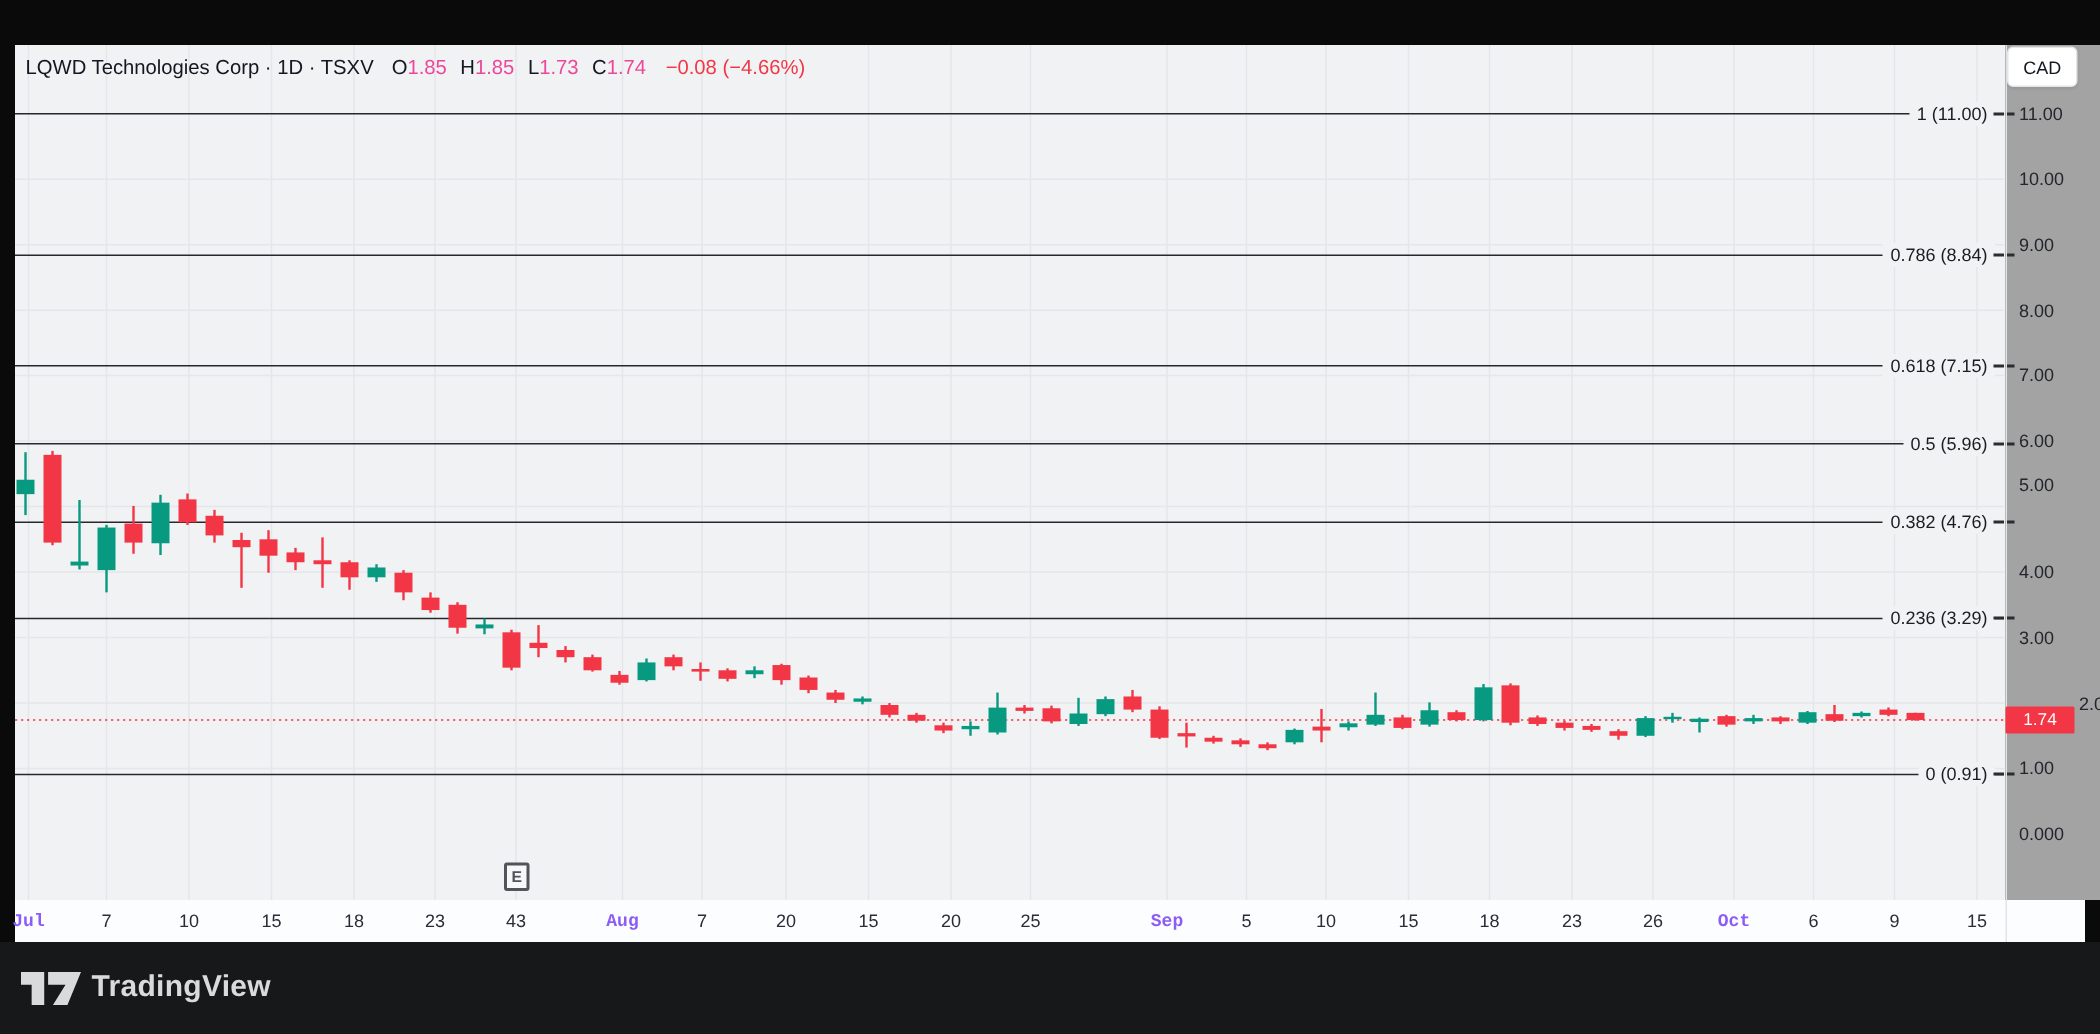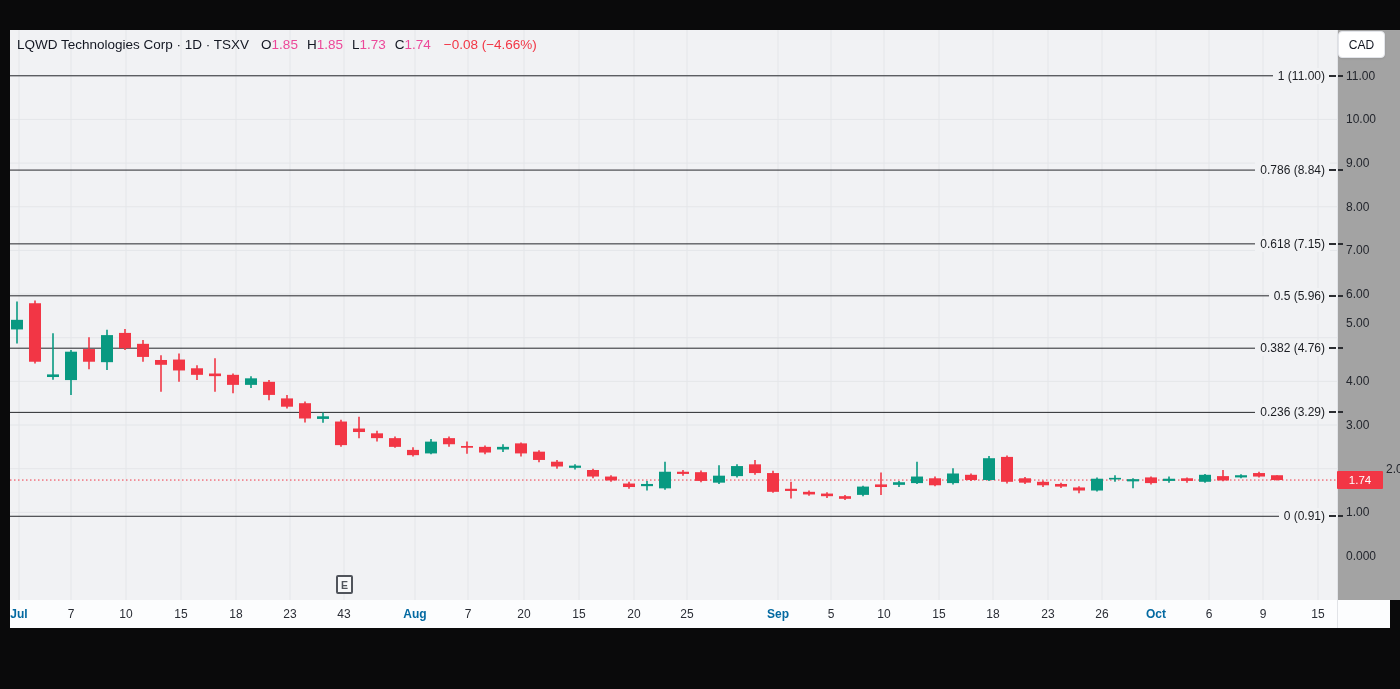--- a/index.html
+++ b/index.html
@@ -32,21 +32,21 @@
   .last-price-badge{position:absolute;left:1337px;top:471px;width:46px;height:18px;background:#f23645;
                     color:#fff;font-size:11.5px;display:flex;align-items:center;justify-content:center;
                     border-radius:1px;z-index:8;}
   
   .fib-label{position:absolute;right:70px;transform:translateY(-50%);font-size:12px;color:#1b1d22;
              background:#f1f2f4;padding:1px 5px;white-space:nowrap;z-index:3;}
   .fib-dash{position:absolute;left:1329px;width:7px;height:2px;background:#2b2d31;z-index:3;}
   
   .time-axis{position:absolute;left:10px;top:600px;width:1380px;height:28px;background:#fcfdfe;z-index:4;}
   .ttick{position:absolute;top:7px;transform:translateX(-50%);font-size:12px;color:#2a2d35;}
-  .ttick.bold{font-weight:700;color:#0369a1;}
+  .ttick.bold{font-weight:700;color:#8b5cf6;font-family:Liberation Mono, monospace;}
   
   .event-badge{position:absolute;left:336px;top:575px;width:17px;height:19px;background:#f7f8f9;
                border:2px solid #50545b;border-radius:2px;box-sizing:border-box;z-index:6;
                display:flex;align-items:center;justify-content:center;
                font-size:10.5px;font-weight:700;color:#50545b;}
   
   .bottombar{position:absolute;left:0;top:628px;width:1400px;height:61px;background:#17181a;
              display:flex;align-items:center;}
   .brand{display:flex;align-items:center;margin-left:14px;}
   .brand-text{color:#d8dadc;font-size:20px;font-weight:700;margin-left:7px;letter-spacing:.2px;}
@@ -323,14 +323,23 @@
       <div class="ttick" style="left: 1038px;">23</div>
       <div class="ttick" style="left: 1092px;">26</div>
       <div class="ttick bold" style="left: 1146px;">Oct</div>
       <div class="ttick" style="left: 1199px;">6</div>
       <div class="ttick" style="left: 1253px;">9</div>
       <div class="ttick" style="left: 1308px;">15</div>
     </div>
 
   <div class="event-badge" id="event-badge" style="left: 336px;">E</div>
 
+  <div class="bottombar">
+    <div class="brand">
+      <svg width="40" height="22" viewBox="0 0 62 34">
+        <polygon points="0,0 24,0 24,34 11,34 11,13 0,13" fill="#d8dadc"></polygon>
+        <polygon points="28,0 62,0 48,34 33,34 46,13 28,13" fill="#d8dadc"></polygon>
+      </svg>
+      <span class="brand-text">TradingView</span>
+    </div>
+  </div>
 
 </div>
 
 </body></html>

